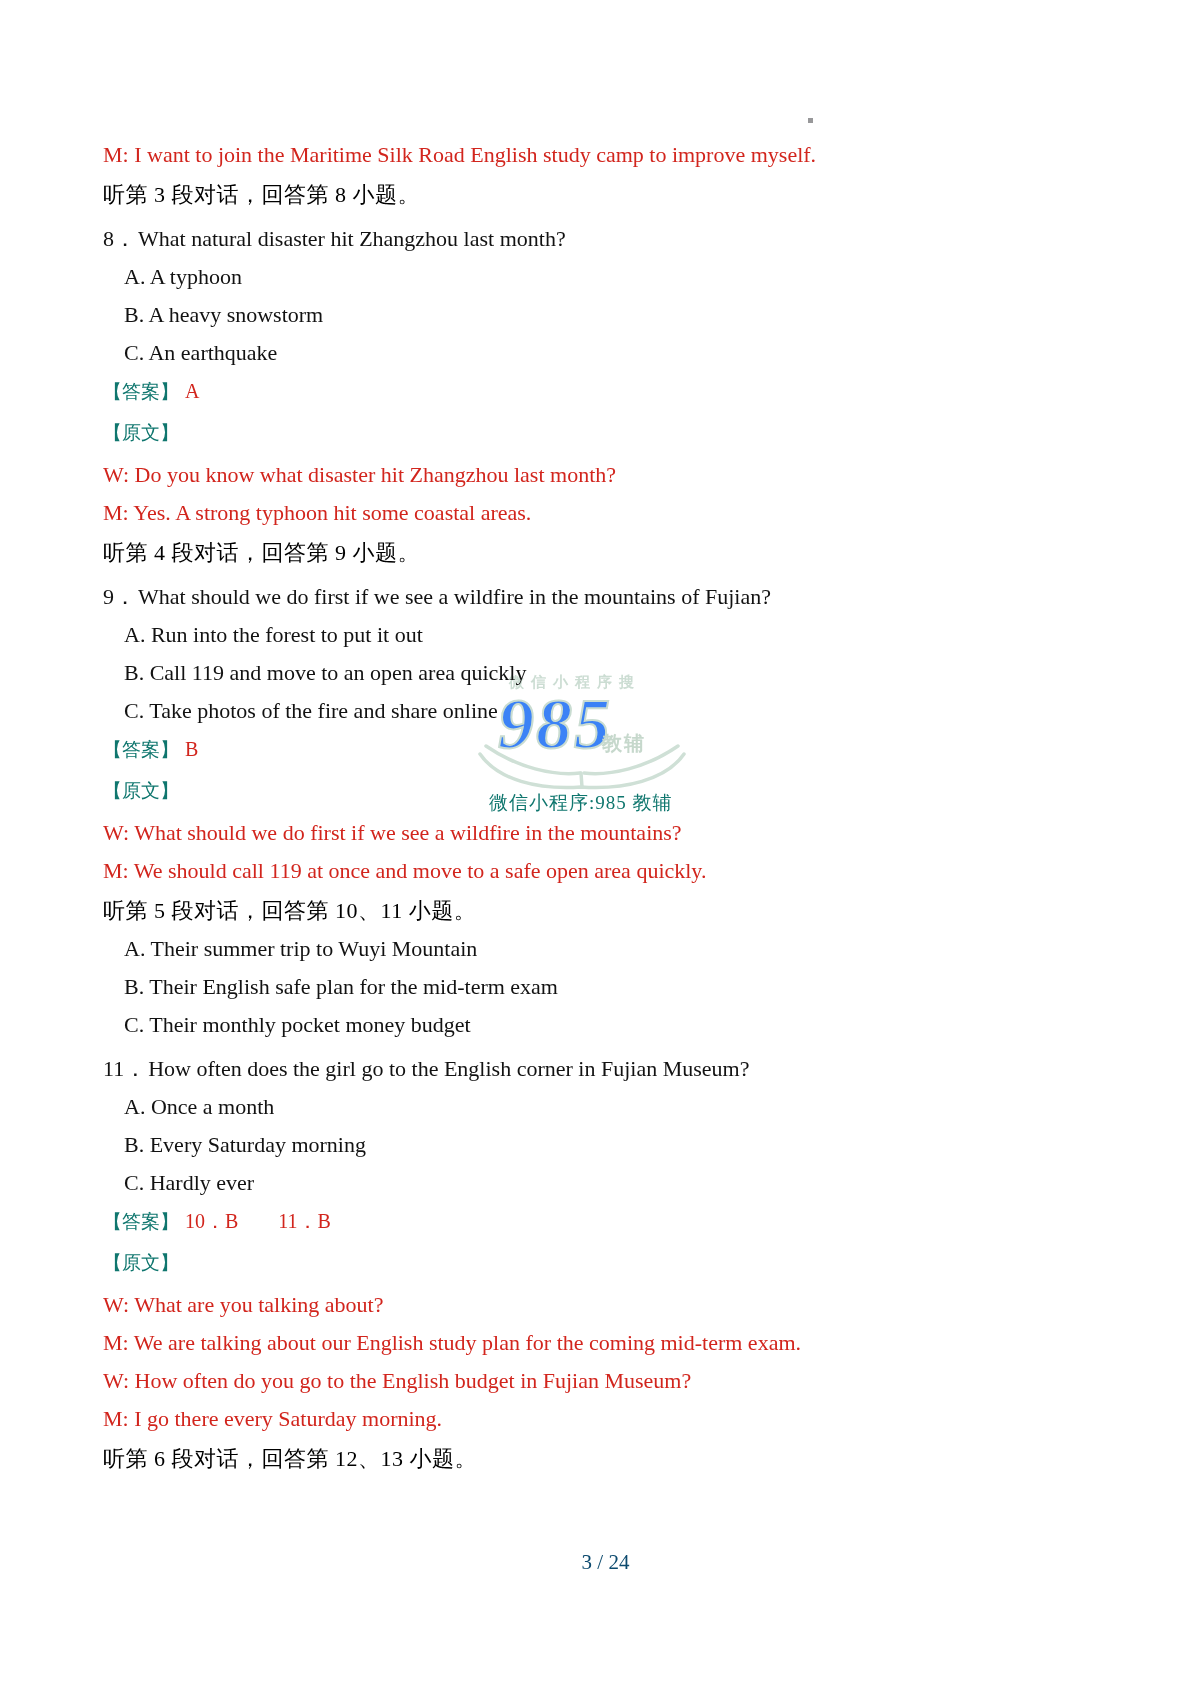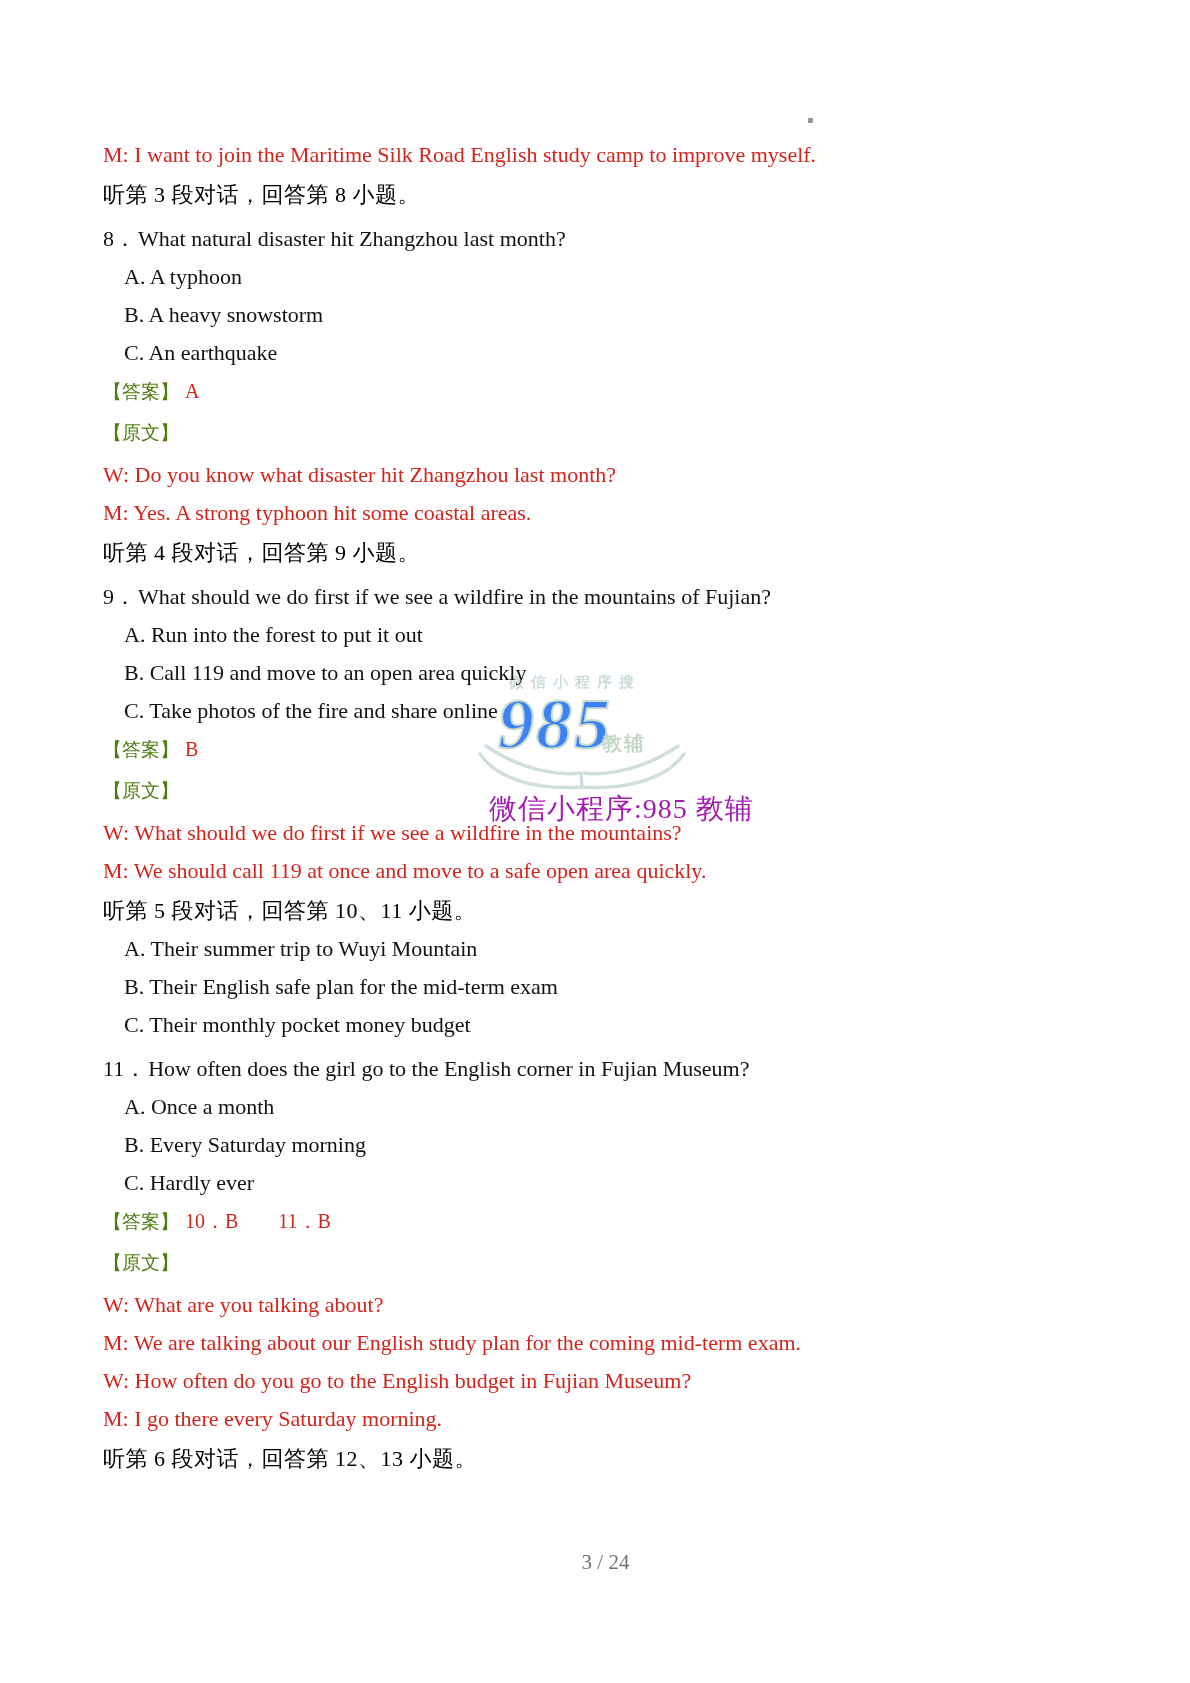--- a/index.html
+++ b/index.html
@@ -28,42 +28,42 @@
     margin-top:2px !important;
     color:#000000;
     letter-spacing:0.5px;
   }
   .q{ margin-top:6px !important; }
   .q .qnum{ padding-right:2px; }
   .opt{ padding-left:21px !important; }
   .red{ color:#d2251d; font-size:20px; }
   .wfirst{ margin-top:4px !important; }
   .src{ margin-top:2px !important; }
-  .lab{ color:#4d7c0f; font-size:19px; }
+  .lab{ color:#0f766e; font-size:19px; }
   .val{ color:#d2251d; font-size:20px; margin-left:6px; }
   
   .wm{ position:absolute; z-index:1; white-space:nowrap; }
   .wm-search{ left:509px; top:673px; font-size:15px; letter-spacing:7px; color:#ccddd3; font-weight:bold;}
   .wm-985{
     left:498px; top:688px;
     font-size:72px; line-height:1;
     font-style:italic; font-weight:bold;
     color:#3b82f6;
     -webkit-text-stroke:2px #c9dcd1;
     letter-spacing:2px;
   }
   .wm-badge{ left:566px; top:730px; font-size:20px; font-weight:bold; color:#c6d8cc; letter-spacing:2px;margin-left:36px; }
   .wm-book{ position:absolute; left:476px; top:738px; z-index:1; }
-  .wm-caption{ left:489px; top:790px; font-size:28px; color:#a21caf; letter-spacing:1px; }
+  .wm-caption{ left:489px; top:790px; font-size:19px; color:#0f766e; letter-spacing:1px; }
   
   .dot{ position:absolute; left:808px; top:118px; width:5px; height:5px; background:#98989a; z-index:2; }
   
   .footer{
     position:absolute; left:0; right:0; top:1550px;
-    text-align:center; font-size:21px; color:#737373; z-index:2;margin-left:21px;
+    text-align:center; font-size:21px; color:#0c4a6e; z-index:2;margin-left:21px;
   }
 </style>
 </head>
 <body>
 
 <div class="doc">
 
   <div class="wm wm-search">微信小程序搜</div>
   <div class="wm wm-985">985</div>
   <div class="wm wm-badge">教辅</div>

